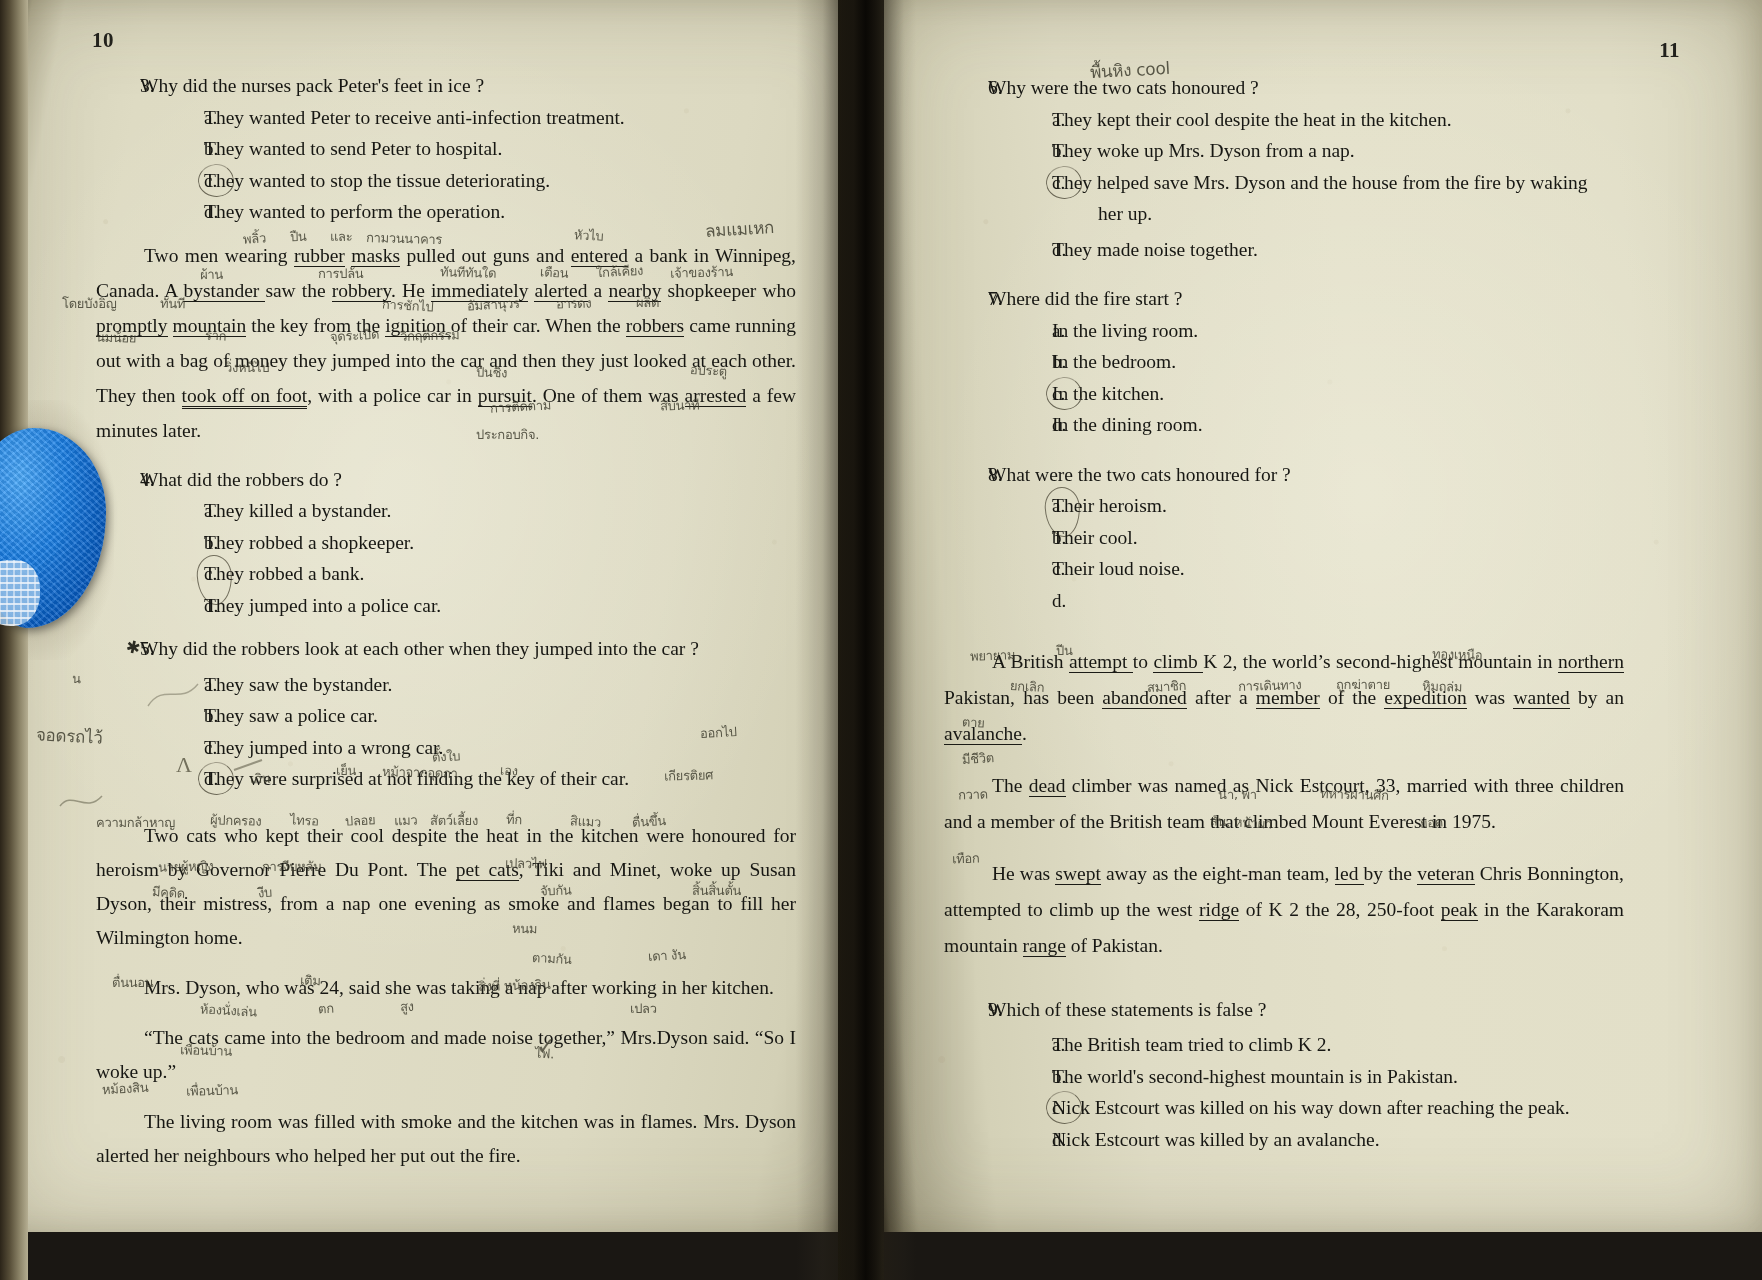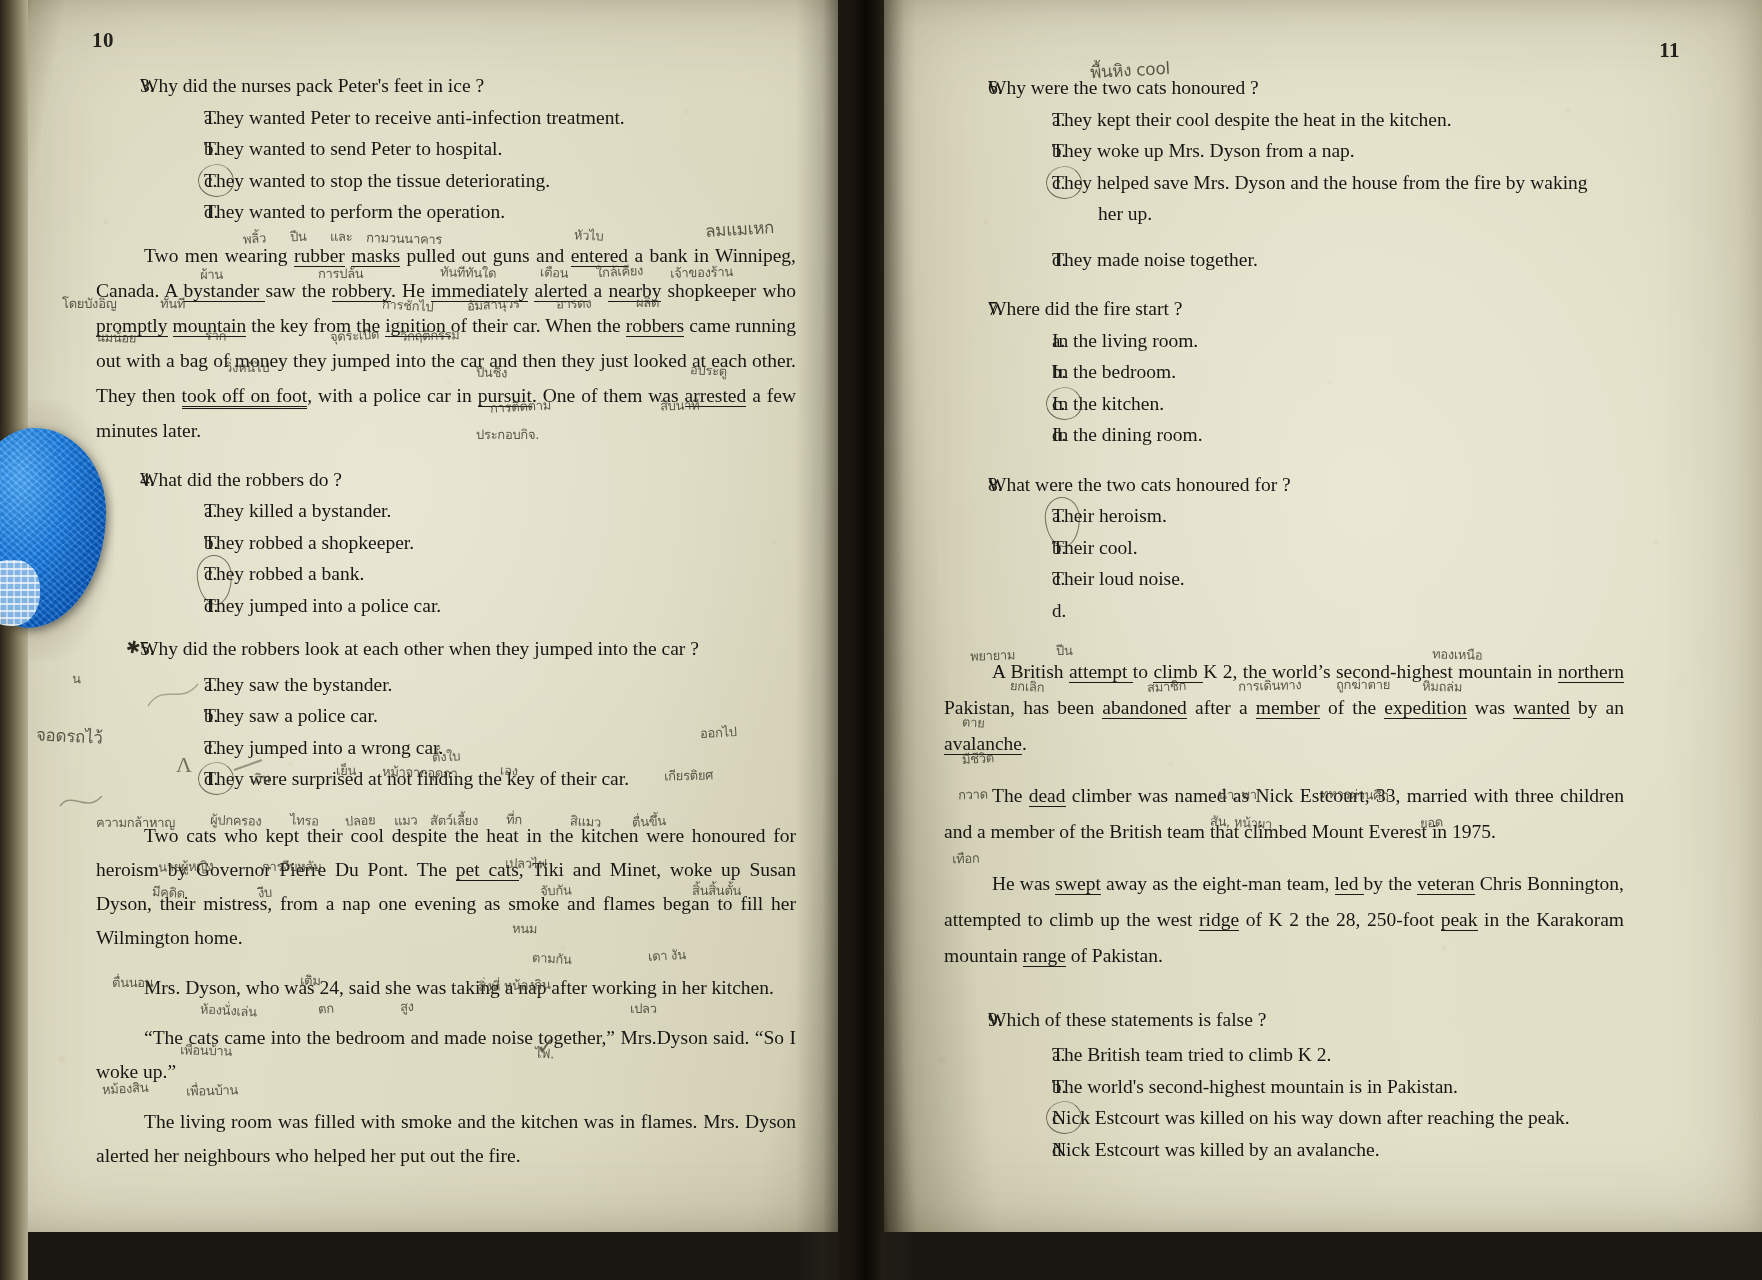--- a/index.html
+++ b/index.html
@@ -164,21 +164,21 @@
     position: relative;
   }
   .opt-letter {
     width: 46px;
     flex: 0 0 46px;
     padding-left: 108px;
     font-size: 19px;
     position: relative;
   }
   .opt-text { flex: 1; font-size: 19.5px; }
-  .opt-cont { padding-left: 154px; font-size: 19.5px; margin-bottom: 26px; }
+  .opt-cont { padding-left: 154px; font-size: 19.5px; margin-bottom: 16px; }
 
   
   .circled::after {
     content: "";
     position: absolute;
     left: 102px; top: -7px;
     width: 34px; height: 31px;
     border: 1.6px solid #4a4636;
     border-radius: 52% 48% 46% 54% / 50% 54% 46% 50%;
     transform: rotate(-6deg);

